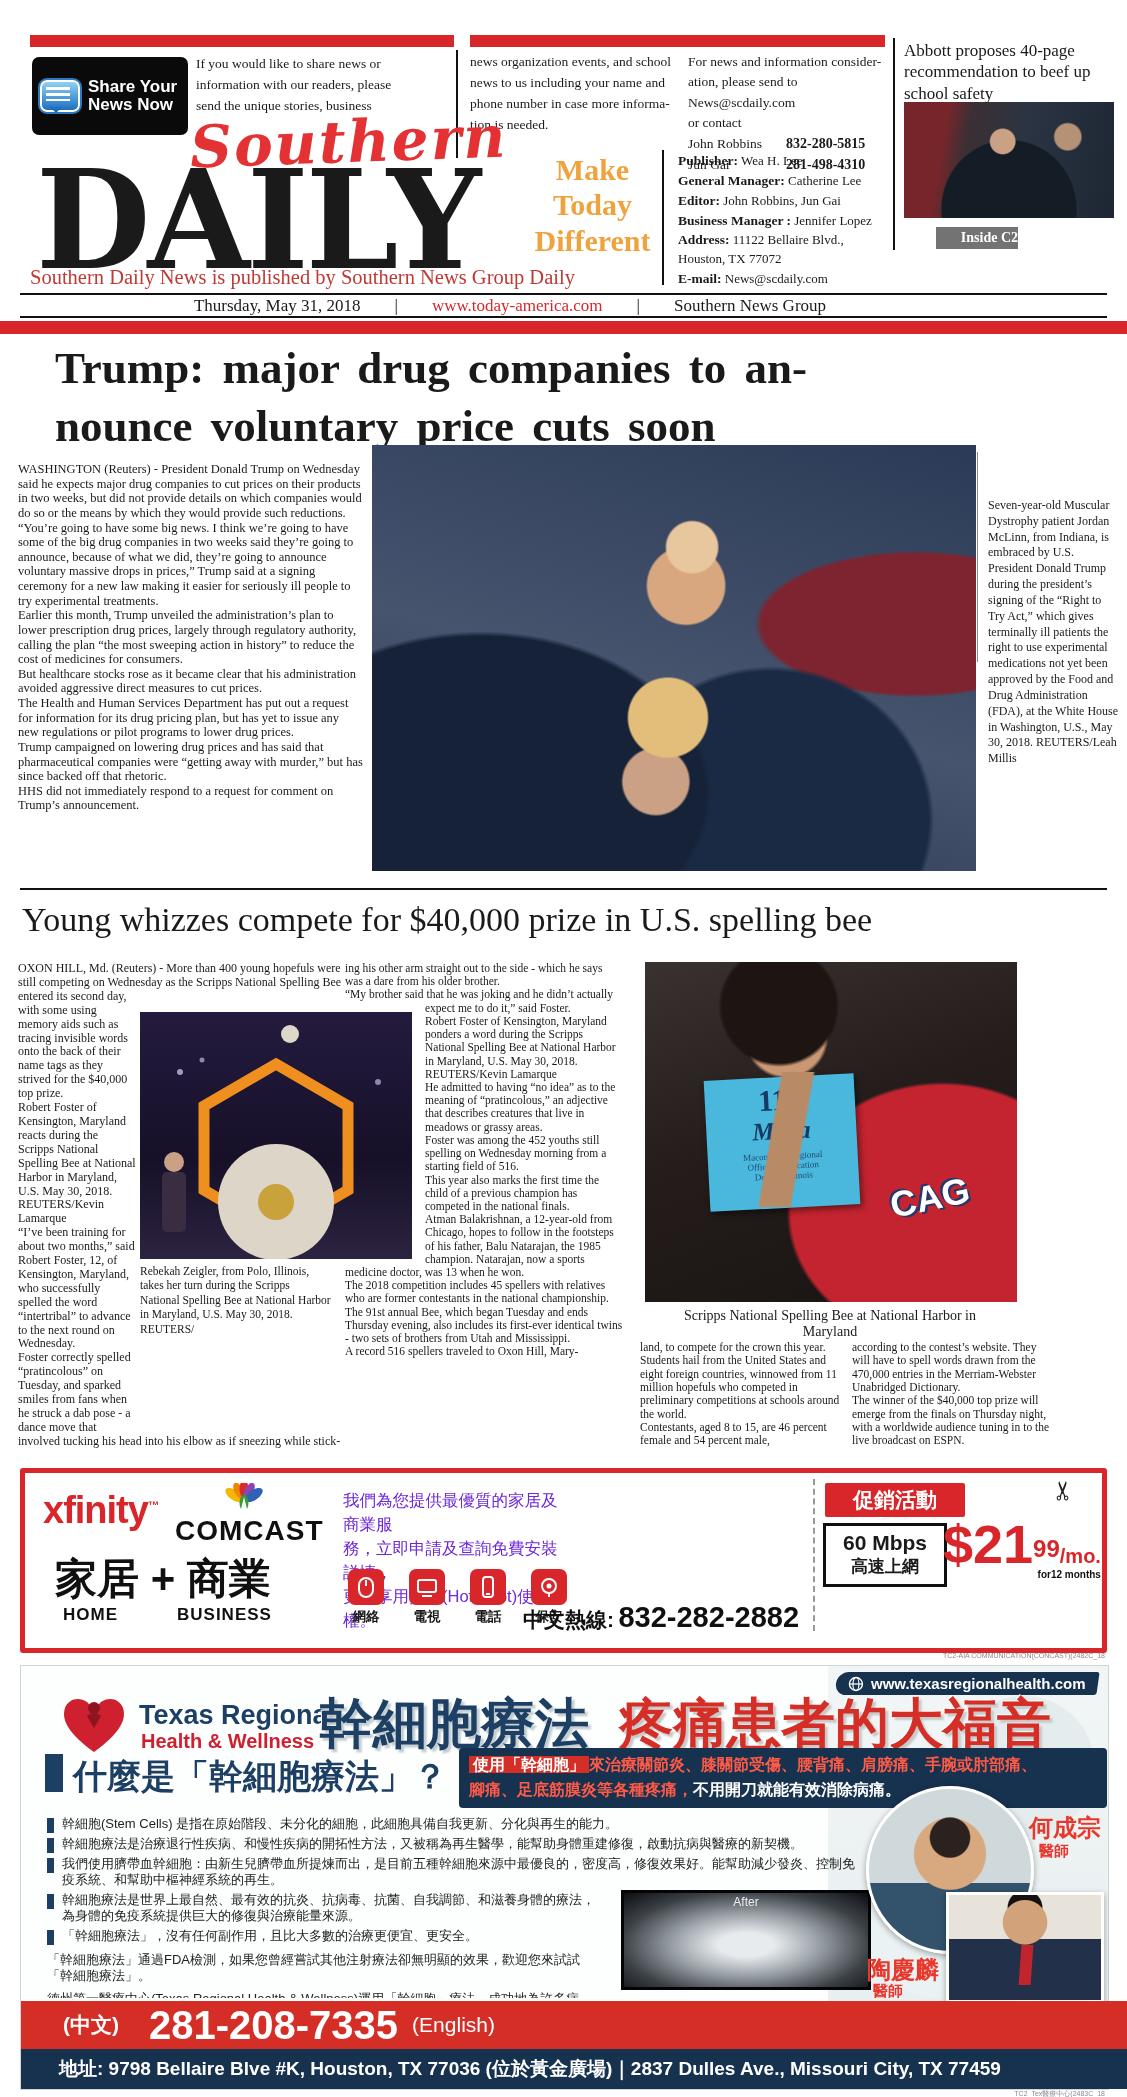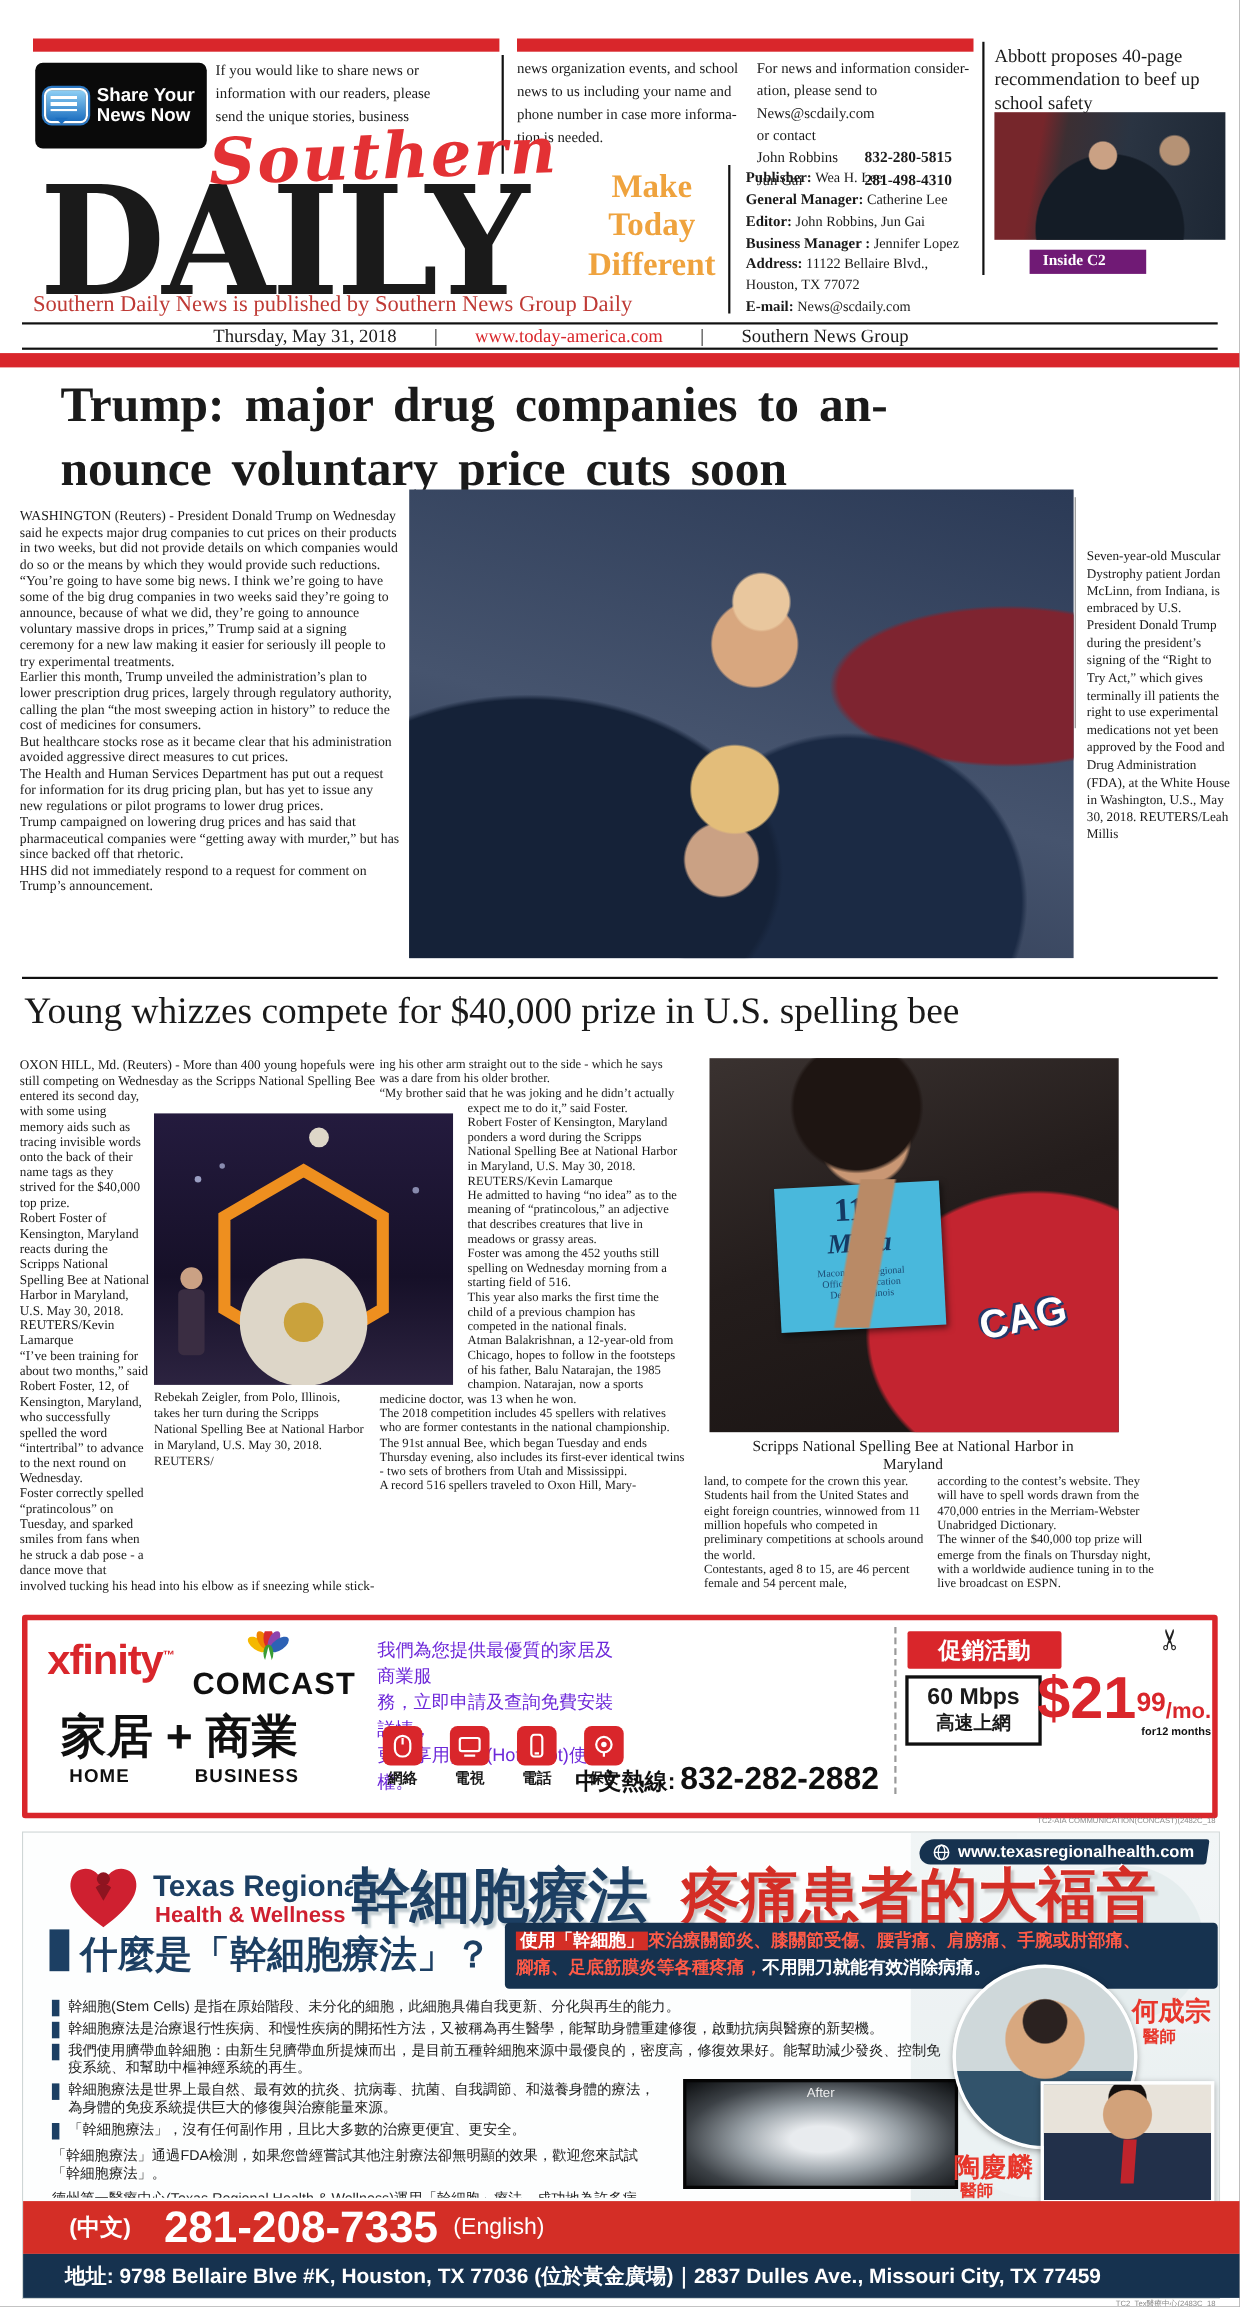--- a/index.html
+++ b/index.html
@@ -15,21 +15,21 @@
           border-radius:7px;position:relative;box-shadow:0 0 0 2px #2b77c2;flex:0 0 auto;}
   .bubble::before{content:"";position:absolute;left:4px;top:5px;width:24px;height:14px;
           background:repeating-linear-gradient(#fff 0 3px,transparent 3px 6px);}
   .bubble::after{content:"";position:absolute;left:8px;bottom:-9px;border:6px solid transparent;border-top-color:#1d6fc0;}
   .share-text{color:#fff;font-family:"Liberation Sans",sans-serif;font-weight:bold;font-size:17px;line-height:1.05;margin-left:8px;white-space:pre-line;}
   .hcol{font-size:13.5px;line-height:1.55;}
   .vline{background:#111;width:2px;}
   .contact-row span.cname{display:inline-block;width:98px;}
   .contact-row b{font-size:14px;}
   .abbott-hl{font-size:17px;line-height:1.25;}
-  .insidec2{background:#701a75;color:#fff;font-weight:bold;font-size:14px;text-align:left;padding:3px 12px;}
+  .insidec2{background:#737373;color:#fff;font-weight:bold;font-size:14px;text-align:right;padding:3px 0;}
 
   
   .script-title{font-family:"DejaVu Serif",serif;font-style:italic;font-weight:bold;color:#e33134;
                 font-size:58px;transform:rotate(-2deg);letter-spacing:2px;}
   .daily{font-family:"DejaVu Serif",serif;font-weight:bold;font-size:132px;letter-spacing:-3px;
          transform:scaleY(1.04);transform-origin:top left;line-height:1;}
   .slogan{color:#efa33e;font-weight:bold;font-size:30px;line-height:1.18;text-align:center;white-space:pre-line;}
   .tagline{color:#bf3a35;font-size:20.5px;}
   .pubblock{font-size:13px;line-height:1.45;}
   .pubblock b{font-size:13.5px;}

